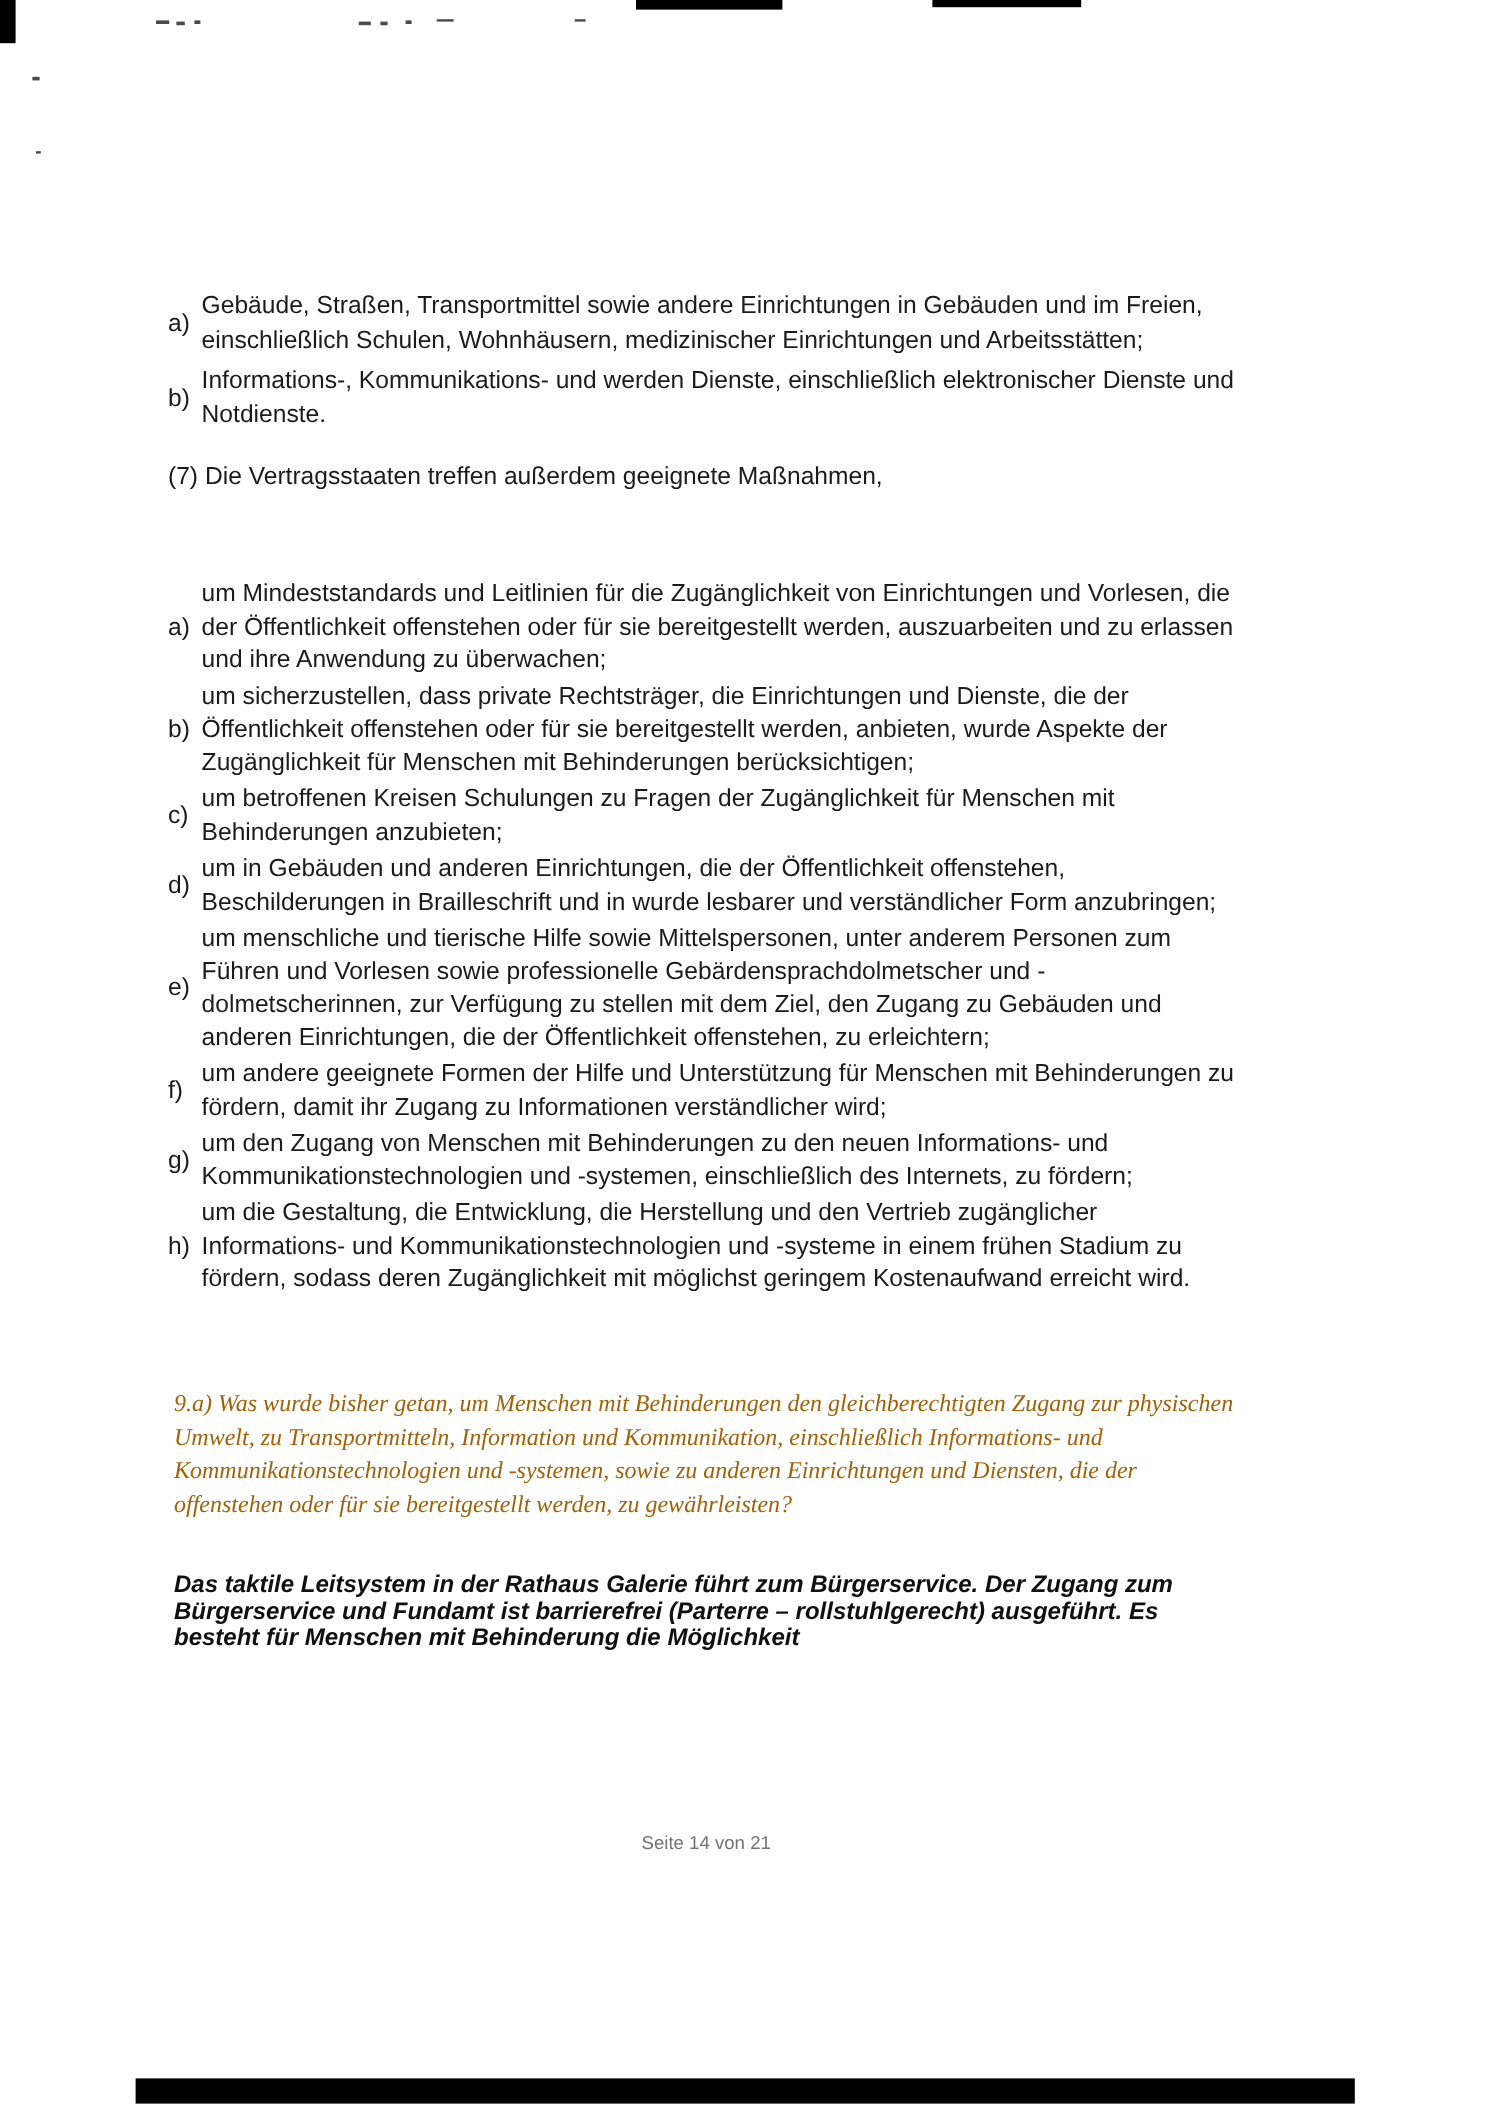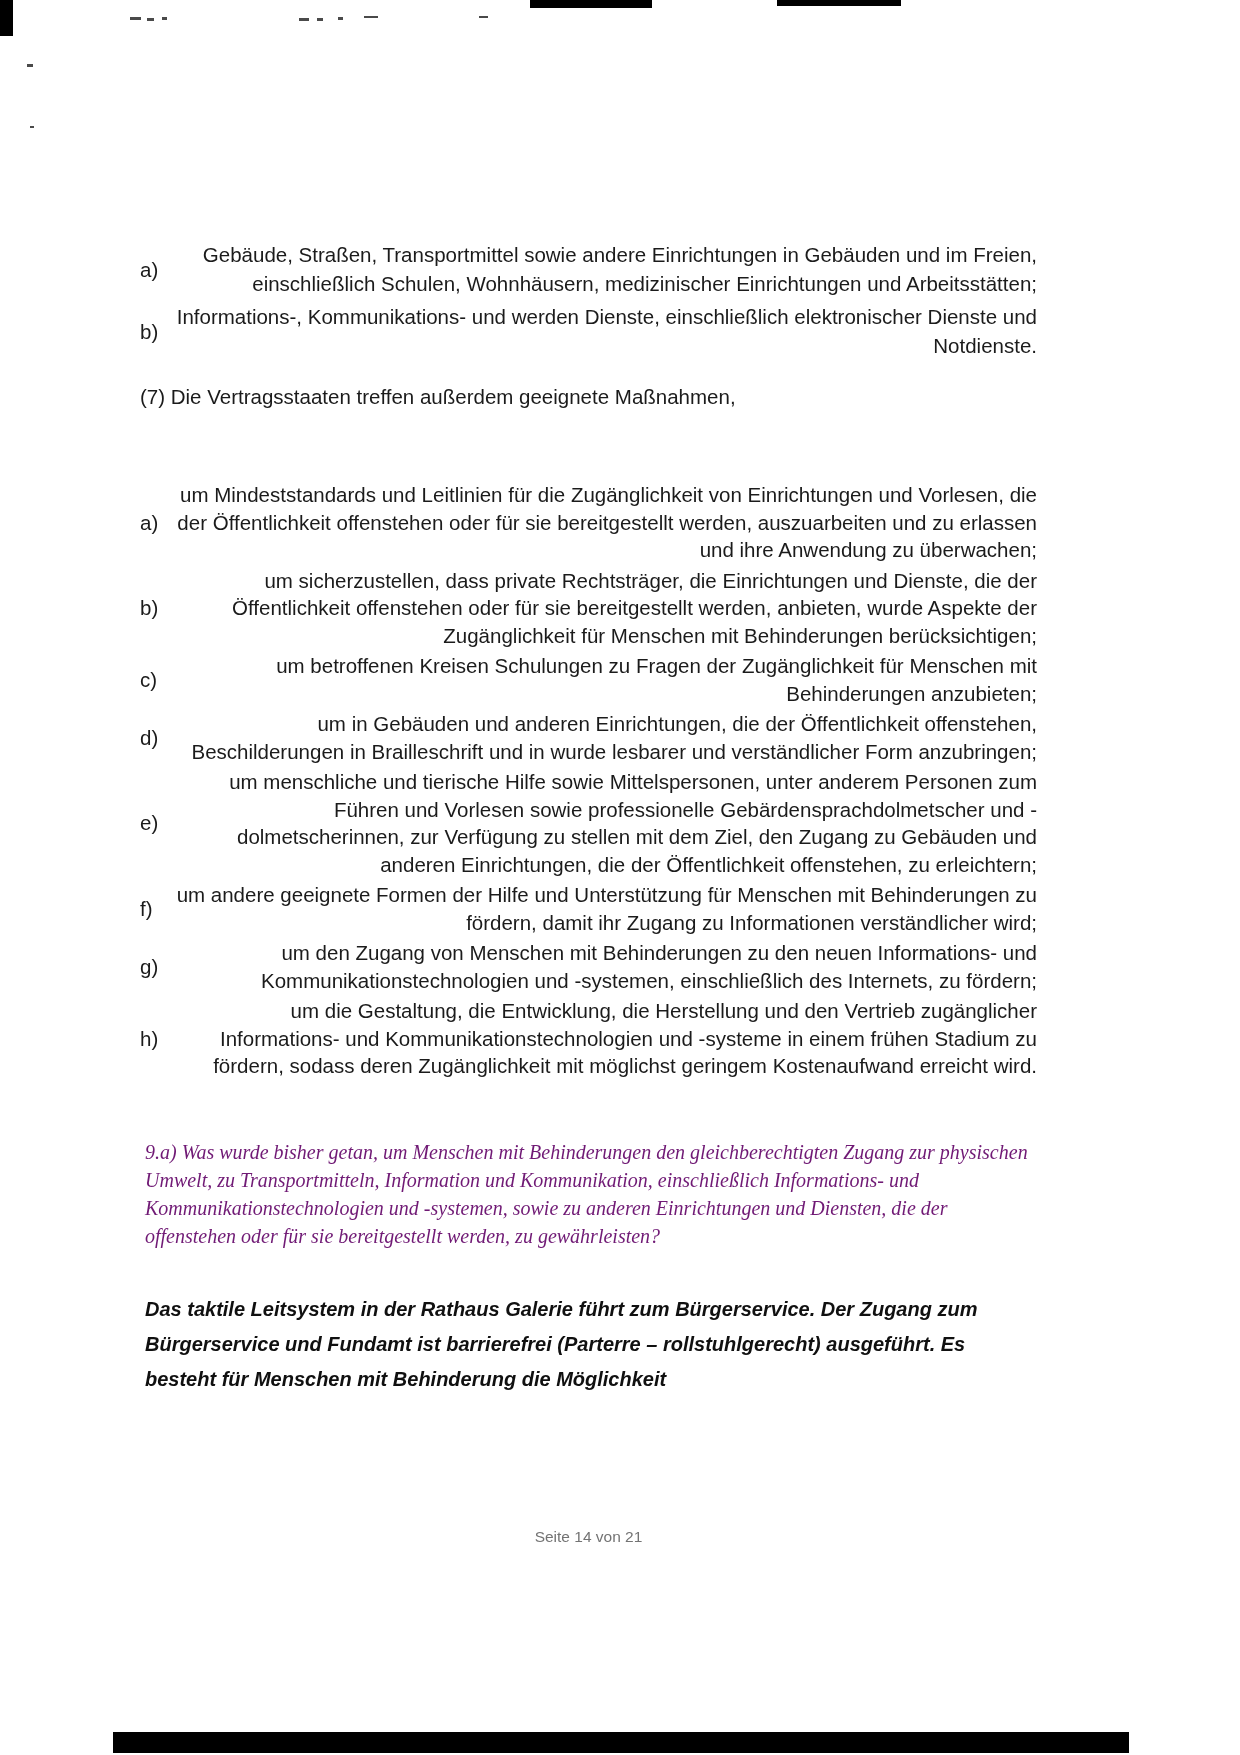--- a/index.html
+++ b/index.html
@@ -23,46 +23,46 @@
     width: 897px;
     font-size: 20.5px;
     line-height: 29px;
   }
   .hang { display: flex; }
   .hang .lbl {
     flex: 0 0 28px;
     display: flex;
     align-items: center;
   }
-  .hang .txt { flex: 1; text-align: right; }
+  .hang .txt { flex: 1; }
   .intro .hang { margin-bottom: 4px; }
   .para2 { margin-top: 22px; }
   .measures {
     margin-top: 70px;
     line-height: 27.5px;
   }
   .measures .hang { margin-bottom: 3px; }
   .question {
-    margin-top: 58px;
+    margin-top: 76px;
     margin-left: 5px;
     width: 888px;
     font-family: "Liberation Serif", serif;
     font-style: italic;
     font-size: 20px;
     line-height: 28px;
-    color: #701a75;
+    color: #a16207;
   }
   .answer {
     margin-top: 42px;
     margin-left: 5px;
     width: 888px;
     font-weight: bold;
     font-style: italic;
     font-size: 20px;
-    line-height: 35px;
+    line-height: 22px;
     color: #101010;
   }
   .footer {
     position: absolute;
     left: 140px;
     top: 1528px;
     width: 897px;
     text-align: center;
     font-size: 15.5px;
     color: #737373;

